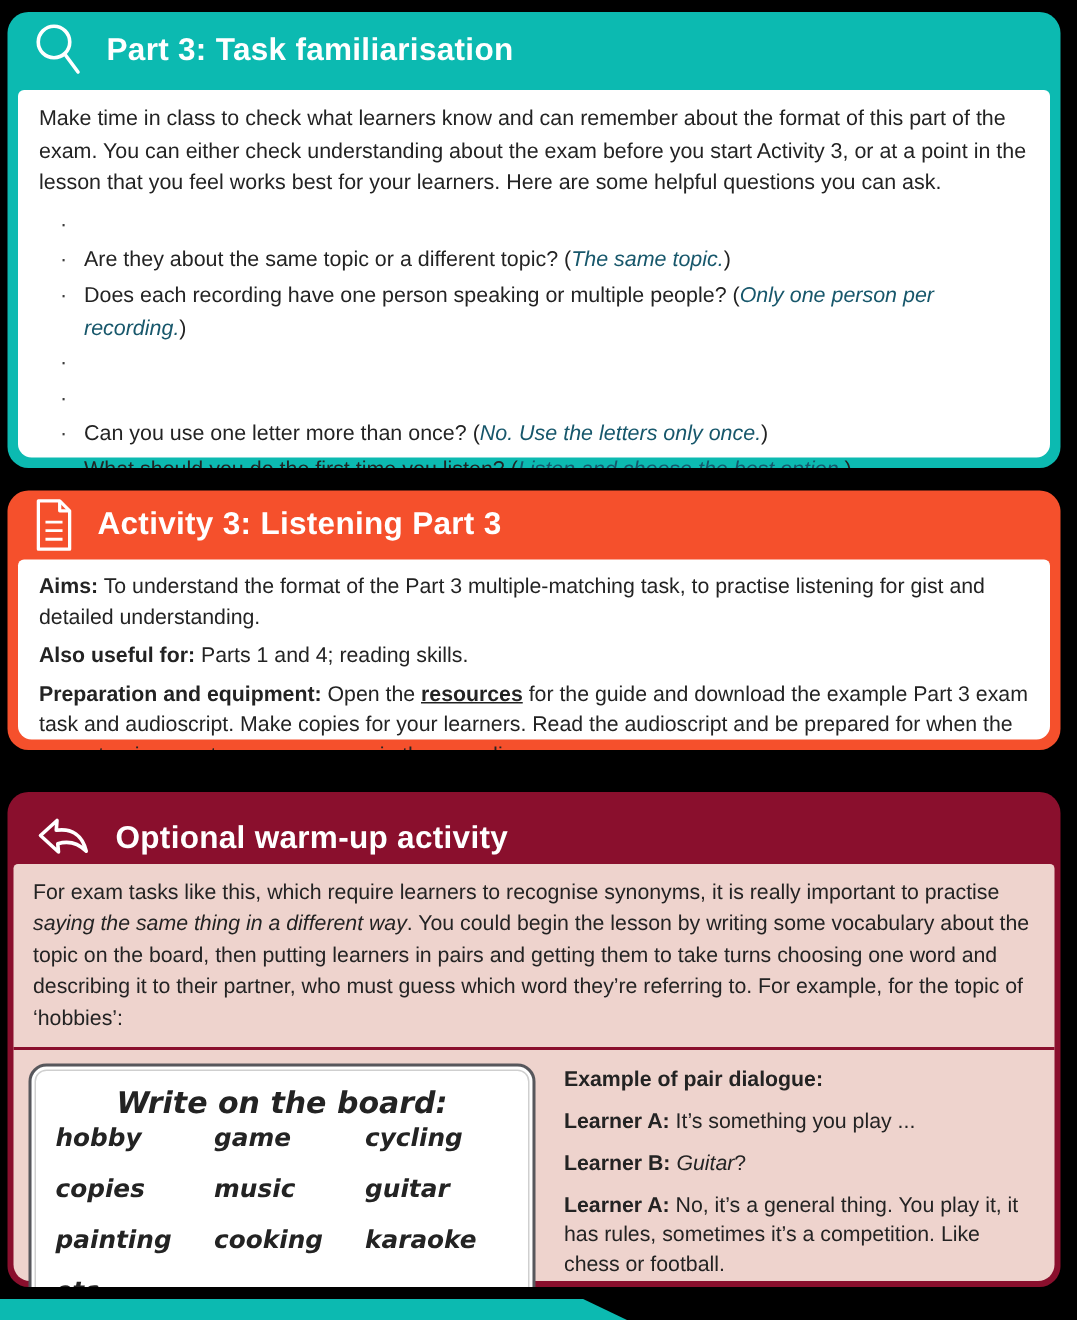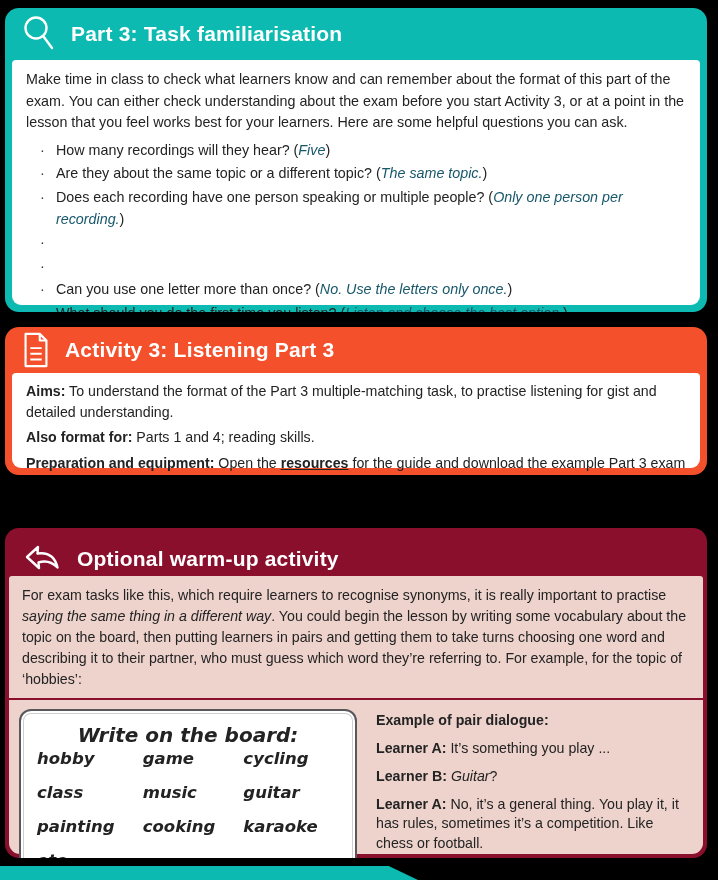--- a/index.html
+++ b/index.html
@@ -24,21 +24,21 @@
     padding:9px 14px 0 14px;box-sizing:border-box;
     font-size:14.3px;line-height:21.5px;
   }
   #part3-intro{margin:0 0 5px 0;}
   #part3-questions{list-style:none;margin:0;padding:0;}
   #part3-questions li{display:flex;gap:0;margin:1.5px 0;line-height:22px;}
   #part3-questions .bullet{flex:0 0 30px;padding-left:14px;color:#3a3a3a;box-sizing:border-box;}
   .answer{font-style:italic;color:#17576b;}
 
   
-  #card-activity{top:327px;height:148px;background:var(--orange);}
+  #card-activity{top:327px;height:173px;background:var(--orange);}
   #card-activity .card-header{height:46px;}
   #card-activity .card-body{
     position:absolute;top:46px;left:7px;right:7px;bottom:7px;
     background:#fff;border-radius:4px 4px 9px 9px;
     padding:8px 14px 0 14px;box-sizing:border-box;
     font-size:14.2px;line-height:20.5px;
   }
   #card-activity p{margin:0 0 5px 0;}
   .lead{font-weight:700;}
   .res-link{font-weight:700;text-decoration:underline;color:inherit;cursor:pointer;}
@@ -102,21 +102,20 @@
         <line x1="22.5" y1="22.5" x2="31" y2="34" stroke="#ffffff" stroke-width="2.4" stroke-linecap="round"></line>
       </svg>
     </span>
     <span class="card-title">Part 3: Task familiarisation</span>
   </div>
   <div class="card-body">
     <p id="part3-intro">Make time in class to check what learners know and can remember about the format of this part of the exam. You can either check understanding about the exam before you start Activity 3, or at a point in the lesson that you feel works best for your learners. Here are some helpful questions you can ask.</p>
     <ul id="part3-questions">
         <li>
           <span class="bullet">·</span>
-          <span>How many recordings will they hear? (<em class="answer">Five</em>)</span>
         </li>
         <li>
           <span class="bullet">·</span>
           <span>Are they about the same topic or a different topic? (<em class="answer">The same topic.</em>)</span>
         </li>
         <li>
           <span class="bullet">·</span>
           <span>Does each recording have one person speaking or multiple people? (<em class="answer">Only one person per recording.</em>)</span>
         </li>
         <li>
@@ -145,21 +144,21 @@
         <path d="M19 2 V9 H26" fill="none" stroke="#ffffff" stroke-width="2.3" stroke-linejoin="round"></path>
         <line x1="9" y1="17" x2="21" y2="17" stroke="#ffffff" stroke-width="2"></line>
         <line x1="9" y1="23" x2="21" y2="23" stroke="#ffffff" stroke-width="2"></line>
         <line x1="9" y1="29" x2="21" y2="29" stroke="#ffffff" stroke-width="2"></line>
       </svg>
     </span>
     <span class="card-title">Activity 3: Listening Part 3</span>
   </div>
   <div class="card-body">
     <p><span class="lead">Aims:</span><span> To understand the format of the Part 3 multiple-matching task, to practise listening for gist and detailed understanding.</span></p>
-    <p><span class="lead">Also format for:</span><span> Parts 1 and 4; reading skills.</span></p>
+    <p><span class="lead">Also useful for:</span><span> Parts 1 and 4; reading skills.</span></p>
     <p><span class="lead">Preparation and equipment:</span><span> Open the </span><a class="res-link">resources</a><span> for the guide and download the example Part 3 exam task and audioscript. Make copies for your learners. Read the audioscript and be prepared for when the correct or incorrect answers appear in the recording.</span></p>
   </div>
 </section>
 
 <section class="card" id="card-warmup">
   <div class="card-header">
     <span class="hdr-icon">
       <svg width="42" height="34" viewBox="0 0 42 34">
         <path d="M6 15 L17 5 L16.5 11.5 C27 10 34 15 36.5 25.5 C30 19 24 18.5 17.5 20.5 L18 26 Z" fill="none" stroke="#ffffff" stroke-width="2.4" stroke-linejoin="round"></path>
       </svg>
@@ -169,21 +168,21 @@
   <div class="card-body">
     <p id="warmup-intro"><span>For exam tasks like this, which require learners to recognise synonyms, it is really important to practise </span><em>saying the same thing in a different way</em><span>. You could begin the lesson by writing some vocabulary about the topic on the board, then putting learners in pairs and getting them to take turns choosing one word and describing it to their partner, who must guess which word they’re referring to. For example, for the topic of ‘hobbies’:</span></p>
     <div class="warmup-divider"></div>
     <div class="warmup-columns">
       <div class="board-box">
         <div class="board-title">Write on the board:</div>
         <div class="board-grid" id="board-grid">
             <span class="c1">hobby</span>
             <span class="c2">game</span>
             <span class="c3">cycling</span>
-            <span class="c1">class</span>
+            <span class="c1">copies</span>
             <span class="c2">music</span>
             <span class="c3">guitar</span>
             <span class="c1">painting</span>
             <span class="c2">cooking</span>
             <span class="c3">karaoke</span>
             <span class="c1">etc.</span>
           </div>
       </div>
       <div class="dialogue-col">
         <p class="dlg-title">Example of pair dialogue:</p>

